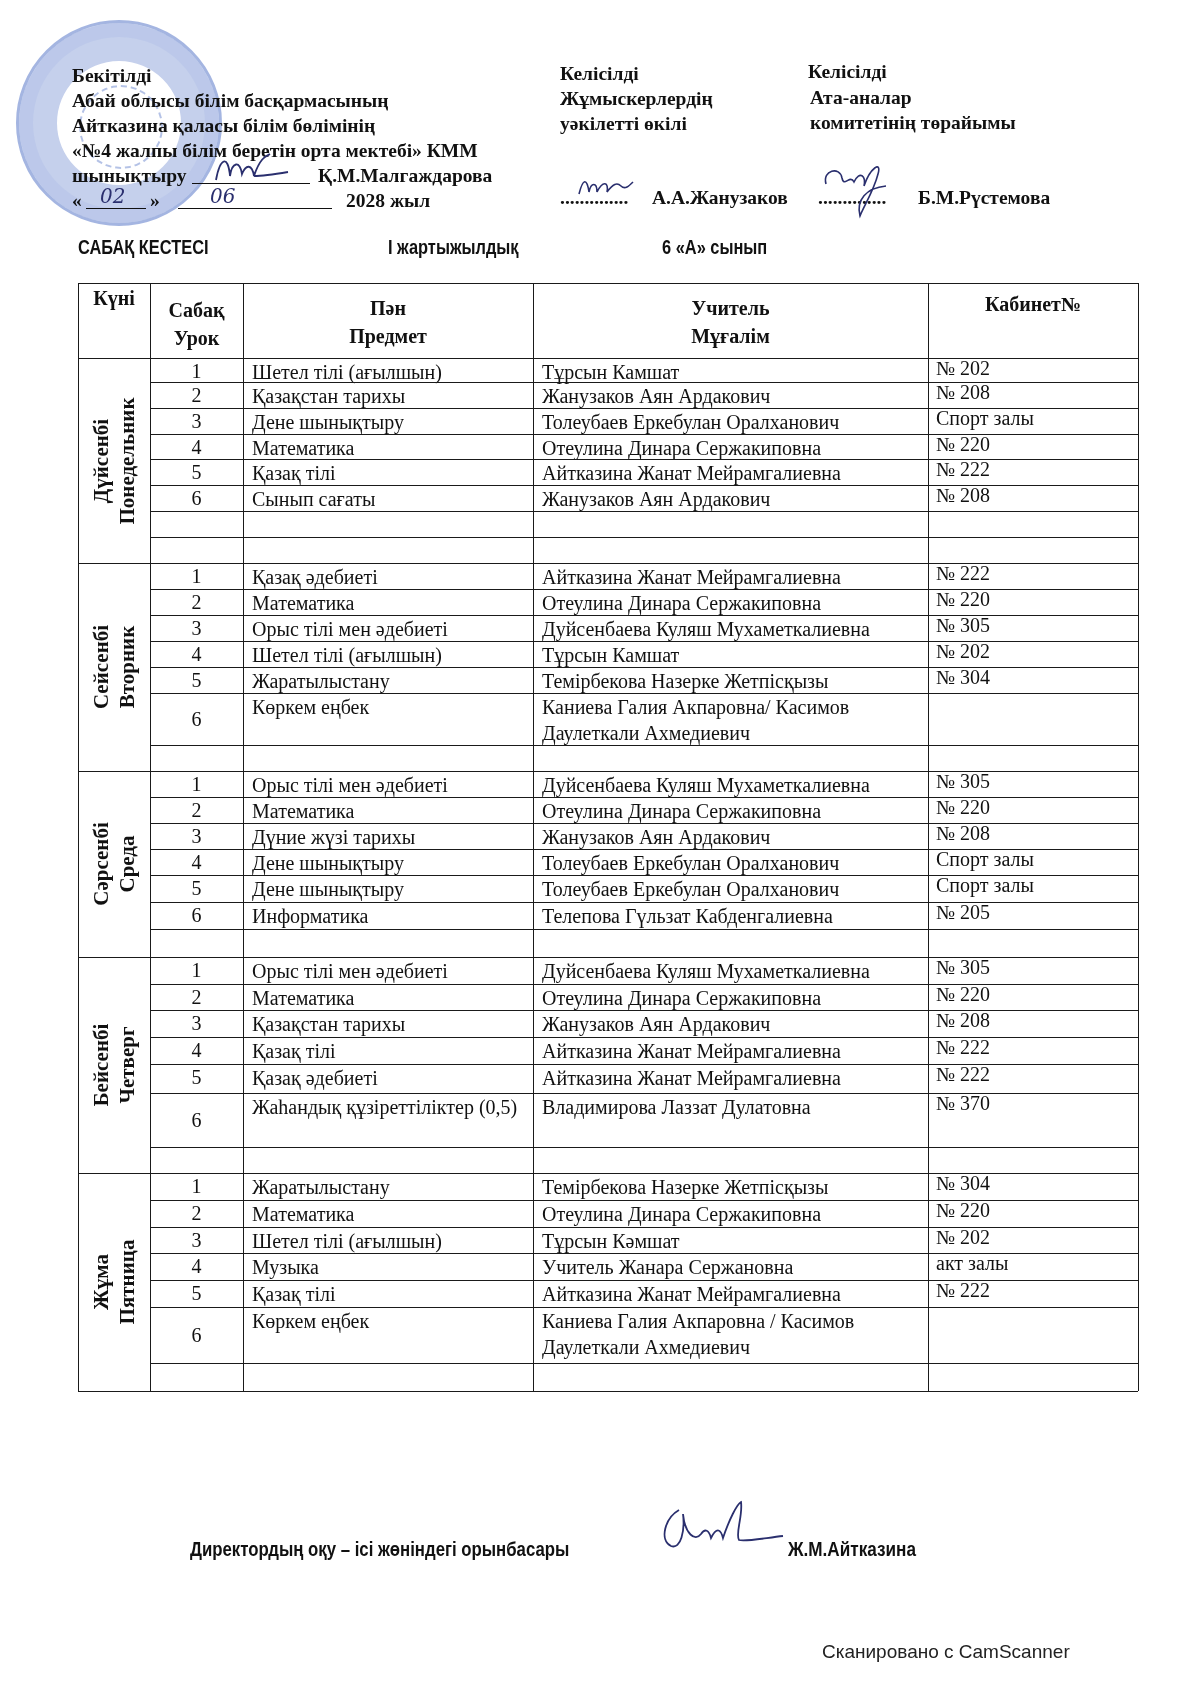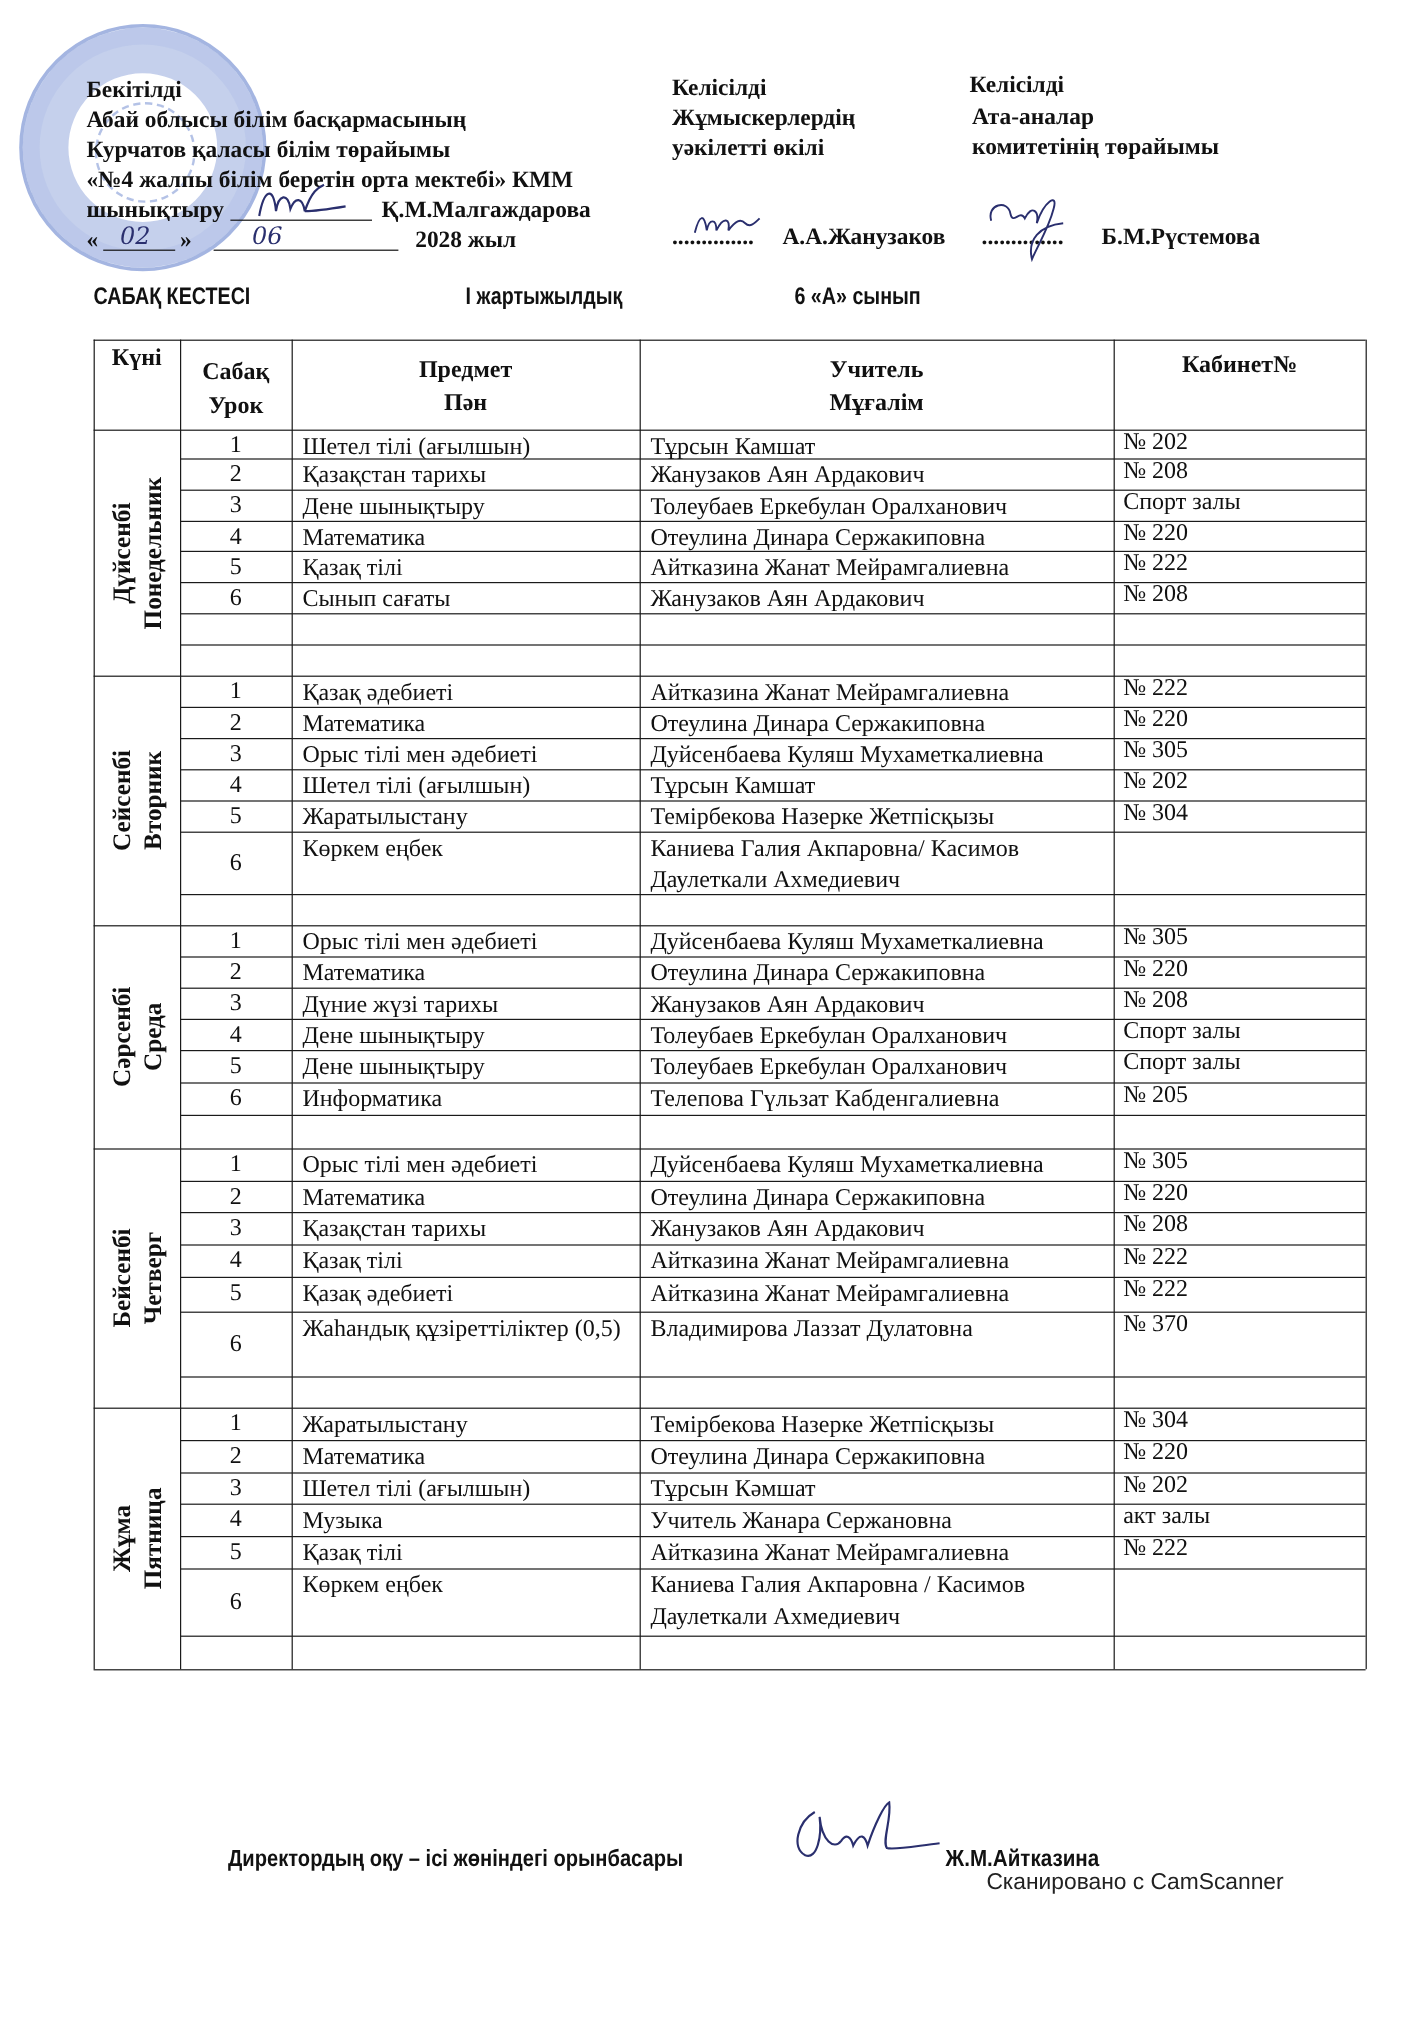--- a/index.html
+++ b/index.html
@@ -40,21 +40,21 @@
 </style>
 </head>
 <body>
 
 <div class="stamp">
   <div class="stamp-inner"></div>
 </div>
 
 <div class="abs hdr" style="left:72px; top:64px;">Бекітілді</div>
 <div class="abs hdr" style="left:72px; top:89px;">Абай облысы білім басқармасының</div>
-<div class="abs hdr" style="left:72px; top:114px;">Курчатов қаласы білім төрайымы</div>
+<div class="abs hdr" style="left:72px; top:114px;">Айтказина қаласы білім бөлімінің</div>
 <div class="abs hdr" style="left:72px; top:139px;">«№4 жалпы білім беретін орта мектебі» КММ</div>
 <div class="abs hdr" style="left:72px; top:164px;">шынықтыру</div>
 <div class="abs" style="left:192px; top:183px; width:118px; border-top:1.5px solid #111;"></div>
 <div class="sig" style="left:210px; top:150px;">
   <svg width="80" height="36">
       <path d="M6 30 C10 8, 18 4, 20 26 C22 12, 30 10, 32 24 C36 14, 42 14, 44 26 C50 8, 56 6, 60 4 M44 26 C54 26, 66 24, 78 22" stroke="#2a2f6e" stroke-width="1.8" fill="none"></path>
     </svg>
 </div>
 <div class="abs hdr" style="left:318px; top:164px;">Қ.М.Малгаждарова</div>
 
@@ -92,22 +92,22 @@
 <div class="abs title-row sans" style="left:388px; top:236px; transform:scaleX(0.82); transform-origin:left top;">І жартыжылдық</div>
 <div class="abs title-row sans" style="left:662px; top:236px; transform:scaleX(0.82); transform-origin:left top;">6 «А» сынып</div>
 
 <div id="table">
   <div class="thead" style="left:78px; top:284px; width:72px;">Күні</div>
   <div class="thead" style="left:150px; top:296px; width:93px;">
     <div>Сабақ</div>
     <div>Урок</div>
   </div>
   <div class="thead" style="left:243px; top:294px; width:290px;">
+    <div>Пән</div>
     <div>Предмет</div>
-    <div>Пән</div>
   </div>
   <div class="thead" style="left:533px; top:294px; width:395px;">
     <div>Учитель</div>
     <div>Мұғалім</div>
   </div>
   <div class="thead" style="left:928px; top:290px; width:210px;">Кабинет№</div>
 <div class="hline" style="left: 78px; top: 283px; width: 1060px;"></div>
     <div class="hline" style="left: 78px; top: 358px; width: 1060px;"></div>
     <div class="" style="position: absolute; left: 150px; top: 358px; width: 988px; height: 24px;"></div>
     <div class="cell" style="left: 150px; top: 359px; width: 93px; text-align: center;">1</div>
@@ -354,13 +354,13 @@
   </div>
 
 <div class="abs footer sans" style="left:190px; top:1538px; font-family:'Liberation Sans', sans-serif; transform:scaleX(0.86); transform-origin:left top;">Директордың оқу – ісі жөніндегі орынбасары</div>
 <div class="sig" style="left:655px; top:1500px;">
   <svg width="130" height="56">
       <path d="M24 10 C10 18, 4 40, 16 46 C26 50, 30 30, 28 14 C30 34, 40 42, 46 34 C50 28, 54 30, 56 38 C62 26, 66 30, 68 38 C74 20, 82 4, 86 2 C88 16, 80 34, 84 40 C90 42, 110 38, 128 36" stroke="#2a2f6e" stroke-width="1.8" fill="none"></path>
     </svg>
 </div>
 <div class="abs footer" style="left:788px; top:1538px; font-family:'Liberation Sans', sans-serif; transform:scaleX(0.88); transform-origin:left top;">Ж.М.Айтказина</div>
 
-<div class="abs cam" style="left:822px; top:1558px;">Сканировано с CamScanner</div>
+<div class="abs cam" style="left:822px; top:1641px;">Сканировано с CamScanner</div>
 
 </body></html>

